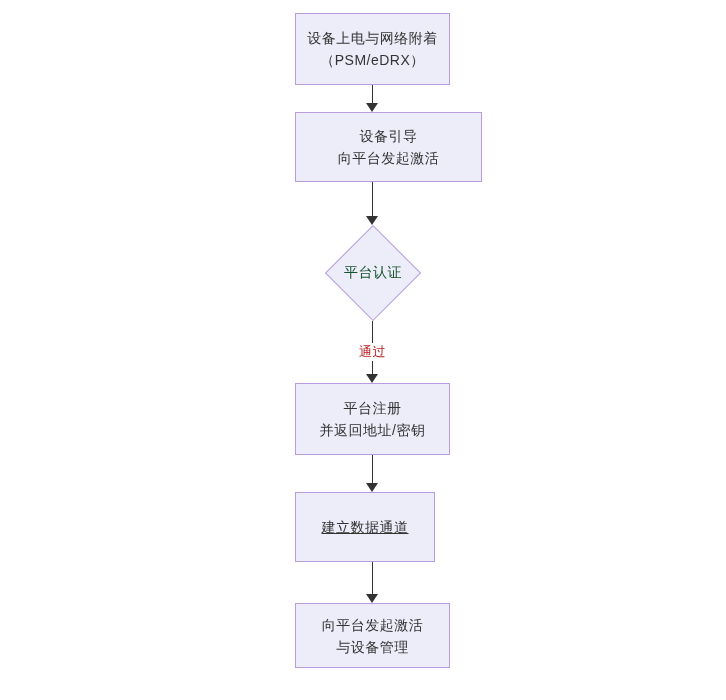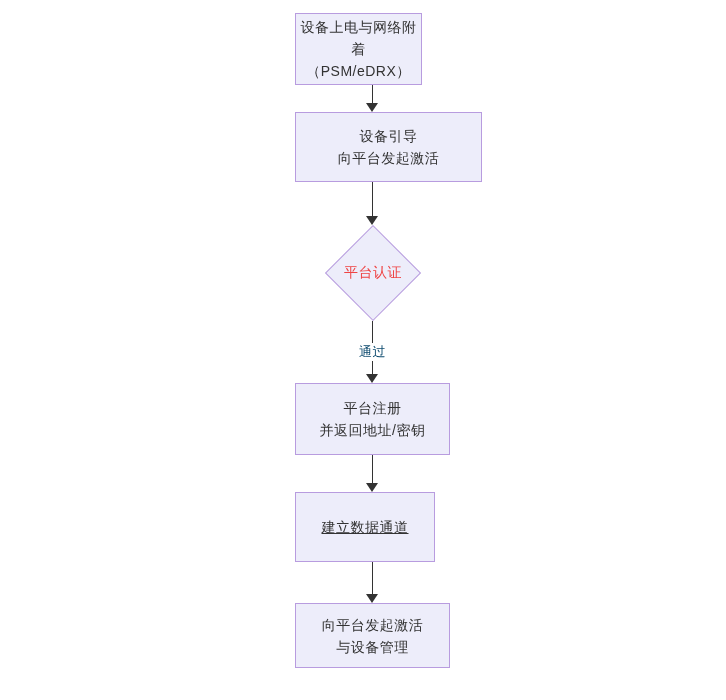--- a/index.html
+++ b/index.html
@@ -82,45 +82,45 @@
   }
   .decision-label {
     position: absolute;
     left: 0;
     top: 0;
     width: 100%;
     height: 100%;
     display: flex;
     align-items: center;
     justify-content: center;
-    color: #ef4444;
+    color: #14532d;
     font-size: 14px;
     letter-spacing: 0.5px;
     white-space: nowrap;
     text-align: center;
   }
 
   
   .edge-label {
     position: absolute;
     background: #ffffff;
-    color: #0c4a6e;
+    color: #b91c1c;
     font-size: 13px;
     line-height: 16px;
     padding: 1px 3px;
     white-space: nowrap;
     letter-spacing: 0.5px;
   }
 </style>
 </head>
 <body>
 
 <div id="flow-canvas">
 
-  <div class="node" style="left:295px; top:13px; width:127px; height:72px;">
+  <div class="node" style="left:295px; top:13px; width:155px; height:72px;">
     <span>设备上电与网络附着</span>
     <span class="line2">（PSM/eDRX）</span>
   </div>
 
   <div class="connector" style="top:85px; height:22px;"></div>
   <div class="arrowhead" style="top:103px;"></div>
 
   <div class="node" style="left:295px; top:112px; width:187px; height:70px;">
     <span>设备引导</span>
     <span class="line2">向平台发起激活</span>

